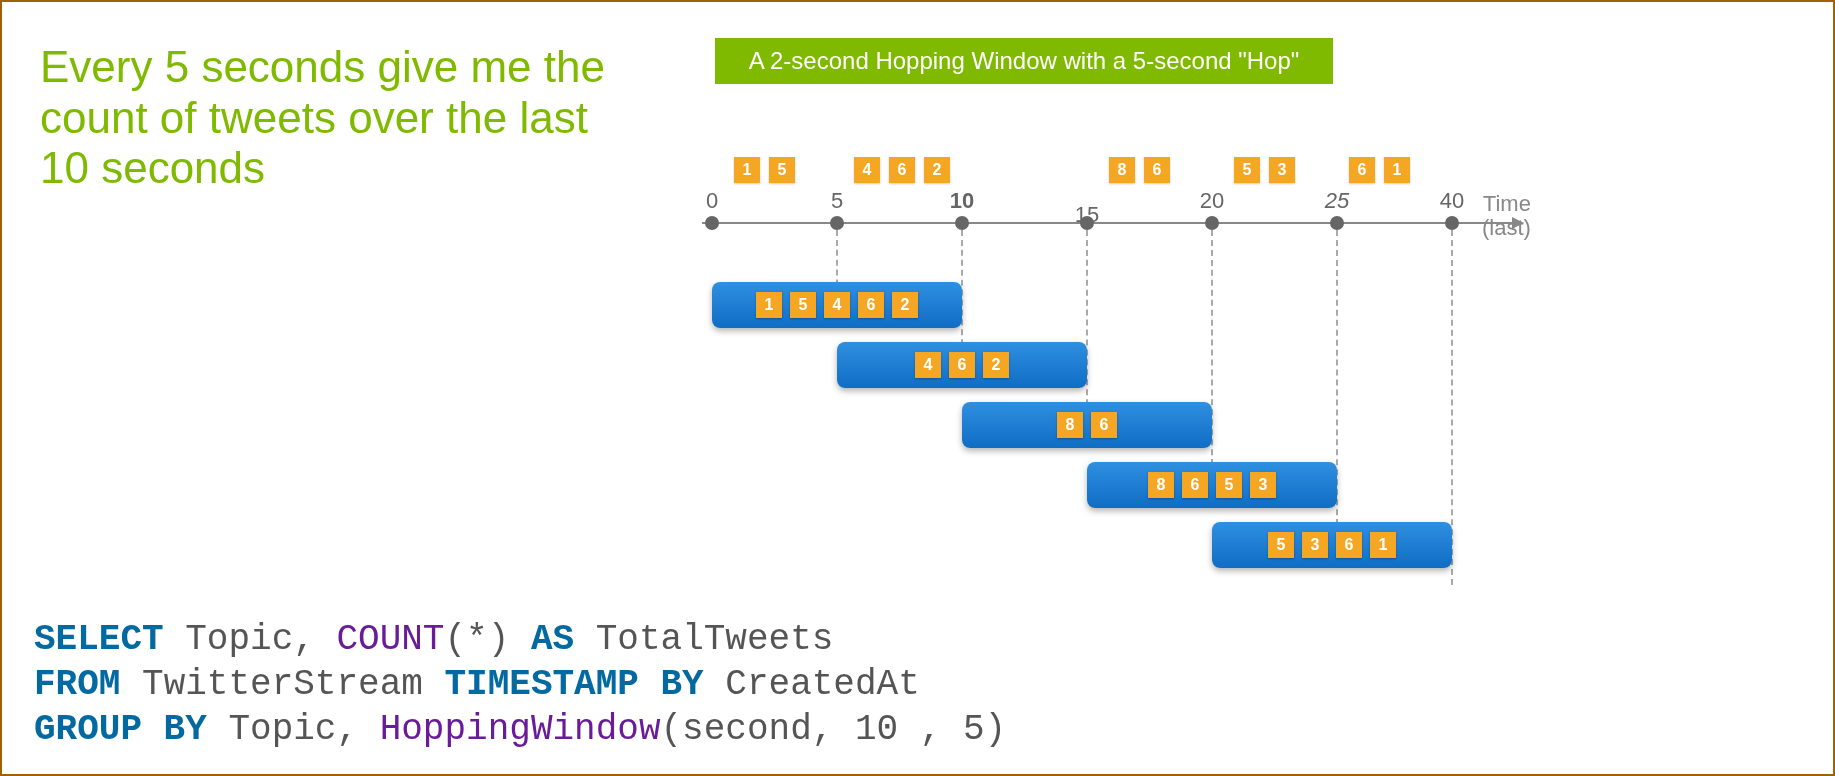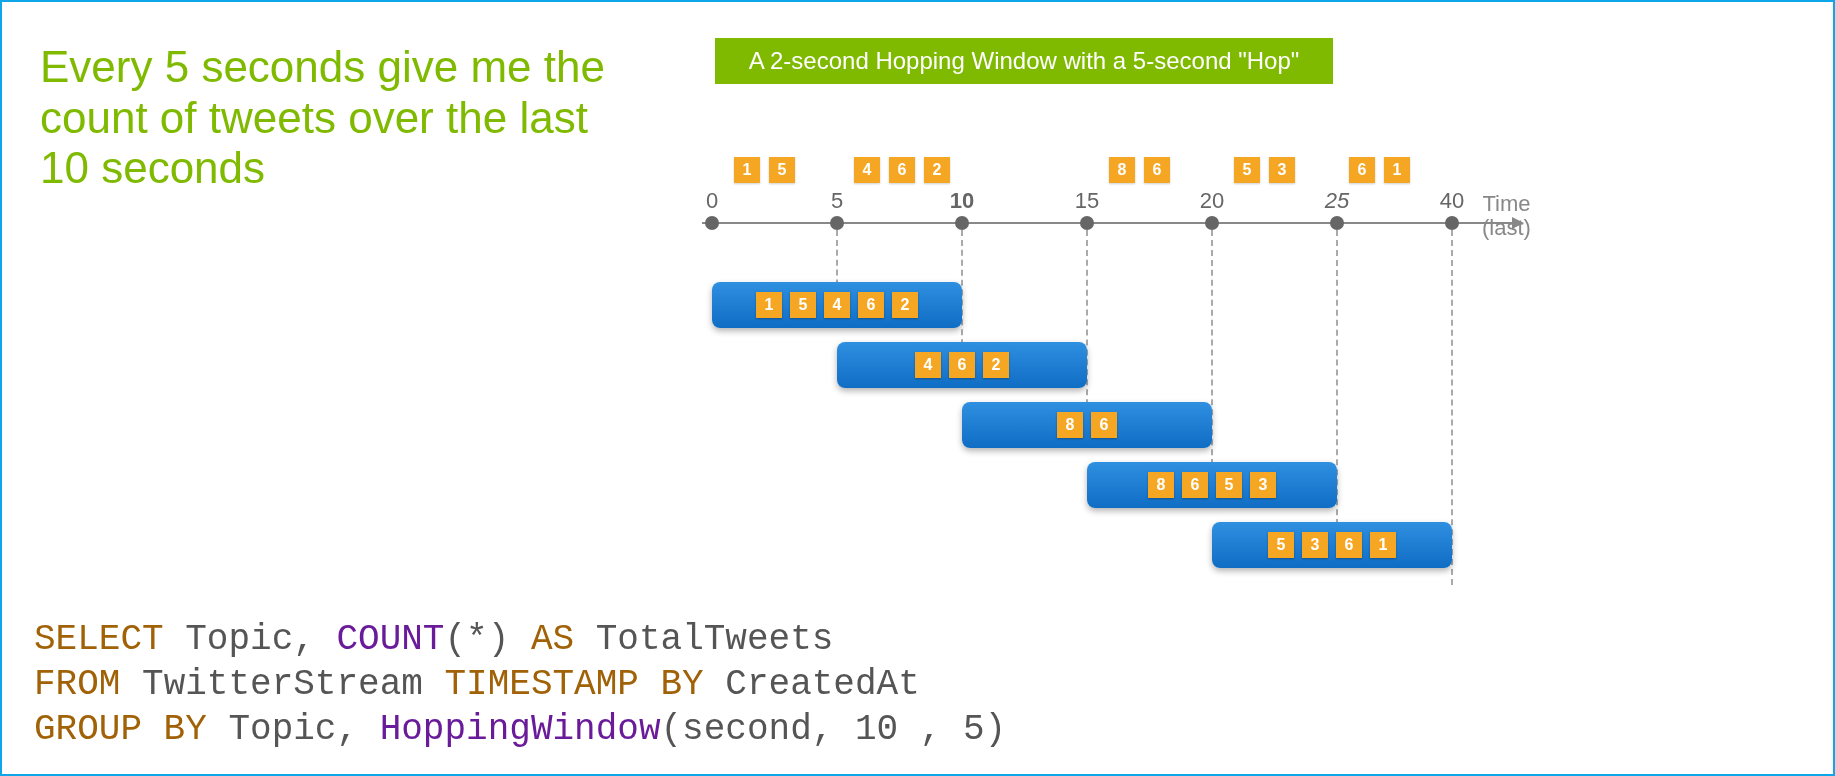--- a/index.html
+++ b/index.html
@@ -8,21 +8,21 @@
     background:#fff;
     font-family:"Segoe UI","Segoe UI Light","Helvetica Neue",Arial,sans-serif;
     font-weight:300;
     color:#333;
   }
   .page{
     width:1835px;
     height:776px;
     position:relative;
     box-sizing:border-box;
-    border:2px solid #0ea5e9;
+    border:2px solid #a16207;
     background:#fff;
   }
   
   .description{
     position:absolute;
     left:38px;
     top:40px;
     width:600px;
     font-size:44px;
     line-height:1.15;
@@ -67,21 +67,21 @@
     border-left:12px solid #888;
     border-top:6px solid transparent;
     border-bottom:6px solid transparent;
   }
   .axis-label{
     position:absolute;
     left:780px;
     top:50px;
     font-size:22px;
     color:#888;
-    text-align:center;
+    text-align:right;
     line-height:1.1;
     font-weight:300;
   }
   .tick{
     position:absolute;
     top:74px;
     width:14px;
     height:14px;
     background:#666;
     border-radius:50%;
@@ -142,21 +142,21 @@
   .sql{
     position:absolute;
     left:32px;
     bottom:22px;
     font-family:Consolas,"Courier New",monospace;
     font-size:36px;
     line-height:1.25;
     white-space:pre;
     color:#555;
   }
-  .kw-blue{color:#a16207;}
+  .kw-blue{color:#0369a1;font-weight:bold;}
   .kw-purple{color:#6a1b9a;text-align:center;}
 </style>
 </head>
 <body>
 
 <div class="page">
 
   <div class="description">Every 5 seconds give me the count of tweets over the last 10 seconds</div>
 
   <div class="titlebar">A 2-second Hopping Window with a 5-second "Hop"</div>
@@ -169,21 +169,21 @@
       <span>Time</span><br>
       <span>(last)</span>
     </div>
   <div class="tick" style="left: 10px;"></div>
       <div class="tick-label" style="left: 10px;">0</div>
       <div class="tick" style="left: 135px;"></div>
       <div class="tick-label" style="left: 135px;">5</div>
       <div class="tick" style="left: 260px;"></div>
       <div class="tick-label" style="left: 260px; font-weight: bold;">10</div>
       <div class="tick" style="left: 385px;"></div>
-      <div class="tick-label" style="left: 385px;">15</div>
+      <div class="tick-label" style="left: 385px; margin-top: 14px;">15</div>
       <div class="tick" style="left: 510px;"></div>
       <div class="tick-label" style="left: 510px;">20</div>
       <div class="tick" style="left: 635px;"></div>
       <div class="tick-label" style="left: 635px; font-style: italic;">25</div>
       <div class="tick" style="left: 750px;"></div>
       <div class="tick-label" style="left: 750px;">40</div>
       <div class="vline" style="left: 135px; height: 85px;"></div>
       <div class="vline" style="left: 260px; height: 145px;"></div>
       <div class="vline" style="left: 385px; height: 205px;"></div>
       <div class="vline" style="left: 510px; height: 265px;"></div>

